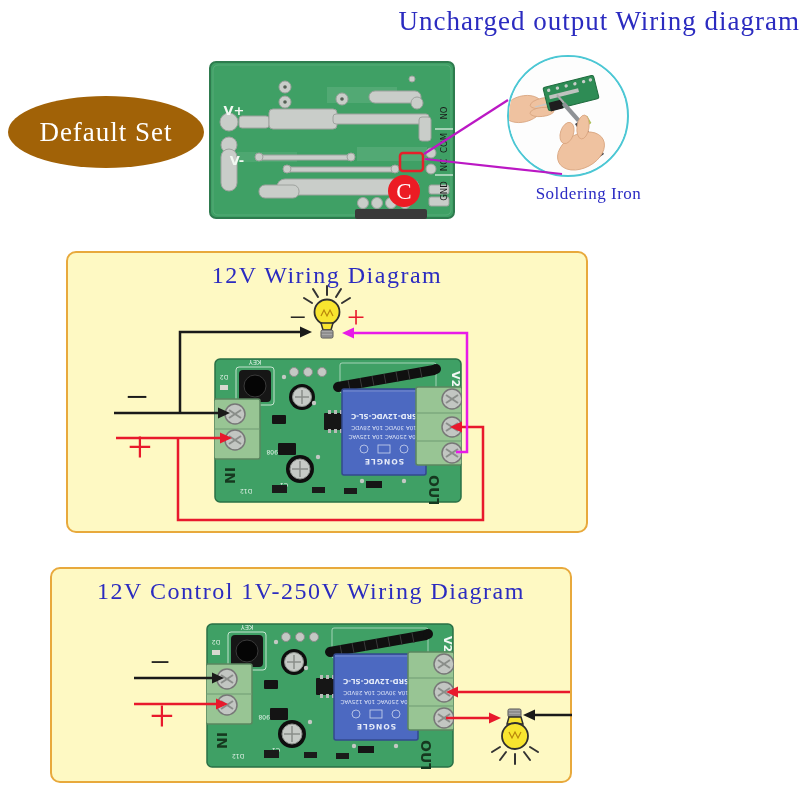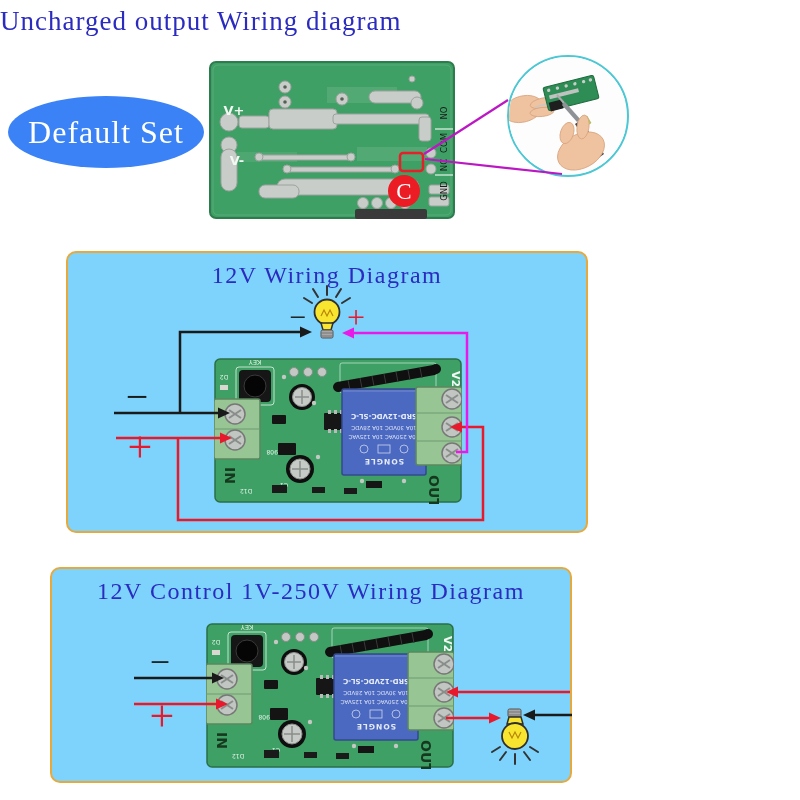--- a/index.html
+++ b/index.html
@@ -1,28 +1,28 @@
 <!DOCTYPE html>
 <html><head>
 <meta charset="utf-8">
 <style>
   html,body{margin:0;padding:0;}
   body{width:800px;height:800px;background:#ffffff;position:relative;overflow:hidden;
        font-family:"Liberation Serif",serif;}
   .abs{position:absolute;}
-  #main-title{left:0;top:6px;width:800px;text-align:left;font-size:27px;
+  #main-title{left:0;top:6px;width:800px;text-align:right;font-size:27px;
       color:#2B2BC0;letter-spacing:1px;}
-  #badge{left:8px;top:96px;width:196px;height:72px;background:#3b82f6;border-radius:50%;
-      display:flex;align-items:center;justify-content:center;color:#ffffff;font-size:32px;
+  #badge{left:8px;top:96px;width:196px;height:72px;background:#a16207;border-radius:50%;
+      display:flex;align-items:center;justify-content:center;color:#ffffff;font-size:27px;
       letter-spacing:1px;}
   #inset-circle{left:507px;top:55px;width:118px;height:118px;border:2px solid #4CC7D4;
       border-radius:50%;overflow:hidden;background:#fdfdfd;z-index:4;}
   #inset-caption{left:496px;top:182px;width:185px;text-align:center;color:#2B2BC4;
       font-size:17px;line-height:24px;letter-spacing:0.5px;}
-  .diagram-box{border:2px solid #E8A93C;border-radius:10px;background:#7dd3fc;}
+  .diagram-box{border:2px solid #E8A93C;border-radius:10px;background:#fef9c3;}
   #box1{left:66px;top:251px;width:518px;height:278px;}
   #box2{left:50px;top:567px;width:518px;height:212px;}
   .box-title{text-align:center;margin-top:9px;font-size:24px;color:#2B2BC0;letter-spacing:1.5px;}
   svg{display:block;}
   .overlay{pointer-events:none;z-index:6;}
   .module-svg{z-index:2;}
   text{font-family:"Liberation Serif",serif;}
   .silk{font-family:"DejaVu Sans",sans-serif;}
 </style>
 </head>
@@ -129,20 +129,21 @@
     </g>
   </svg>
 </div>
 
 <svg class="abs overlay" style="left:0;top:0;" width="800" height="250" viewBox="0 0 800 250">
   <line x1="424" y1="154" x2="508" y2="100" stroke="#BB18C4" stroke-width="2.2"></line>
   <line x1="425" y1="159" x2="562" y2="174" stroke="#BB18C4" stroke-width="2.2"></line>
 </svg>
 
 <div class="abs" id="inset-caption">
+  <div>Soldering Iron</div>
 </div>
 
 <div class="abs diagram-box" id="box1">
   <div class="box-title">12V Wiring Diagram</div>
 </div>
 
 <svg class="abs module-svg" style="left:214px;top:357px;" width="248" height="147" viewBox="0 0 248 147">
   <rect x="1" y="2" width="246" height="143" rx="5" fill="#3FA065" stroke="#2A7046" stroke-width="1.5"></rect>
   <rect x="126" y="6" width="96" height="30" rx="2" fill="none" stroke="#CFEADA" opacity="0.7"></rect>
   <g fill="#C4C8C4" stroke="#8A8E8A">

